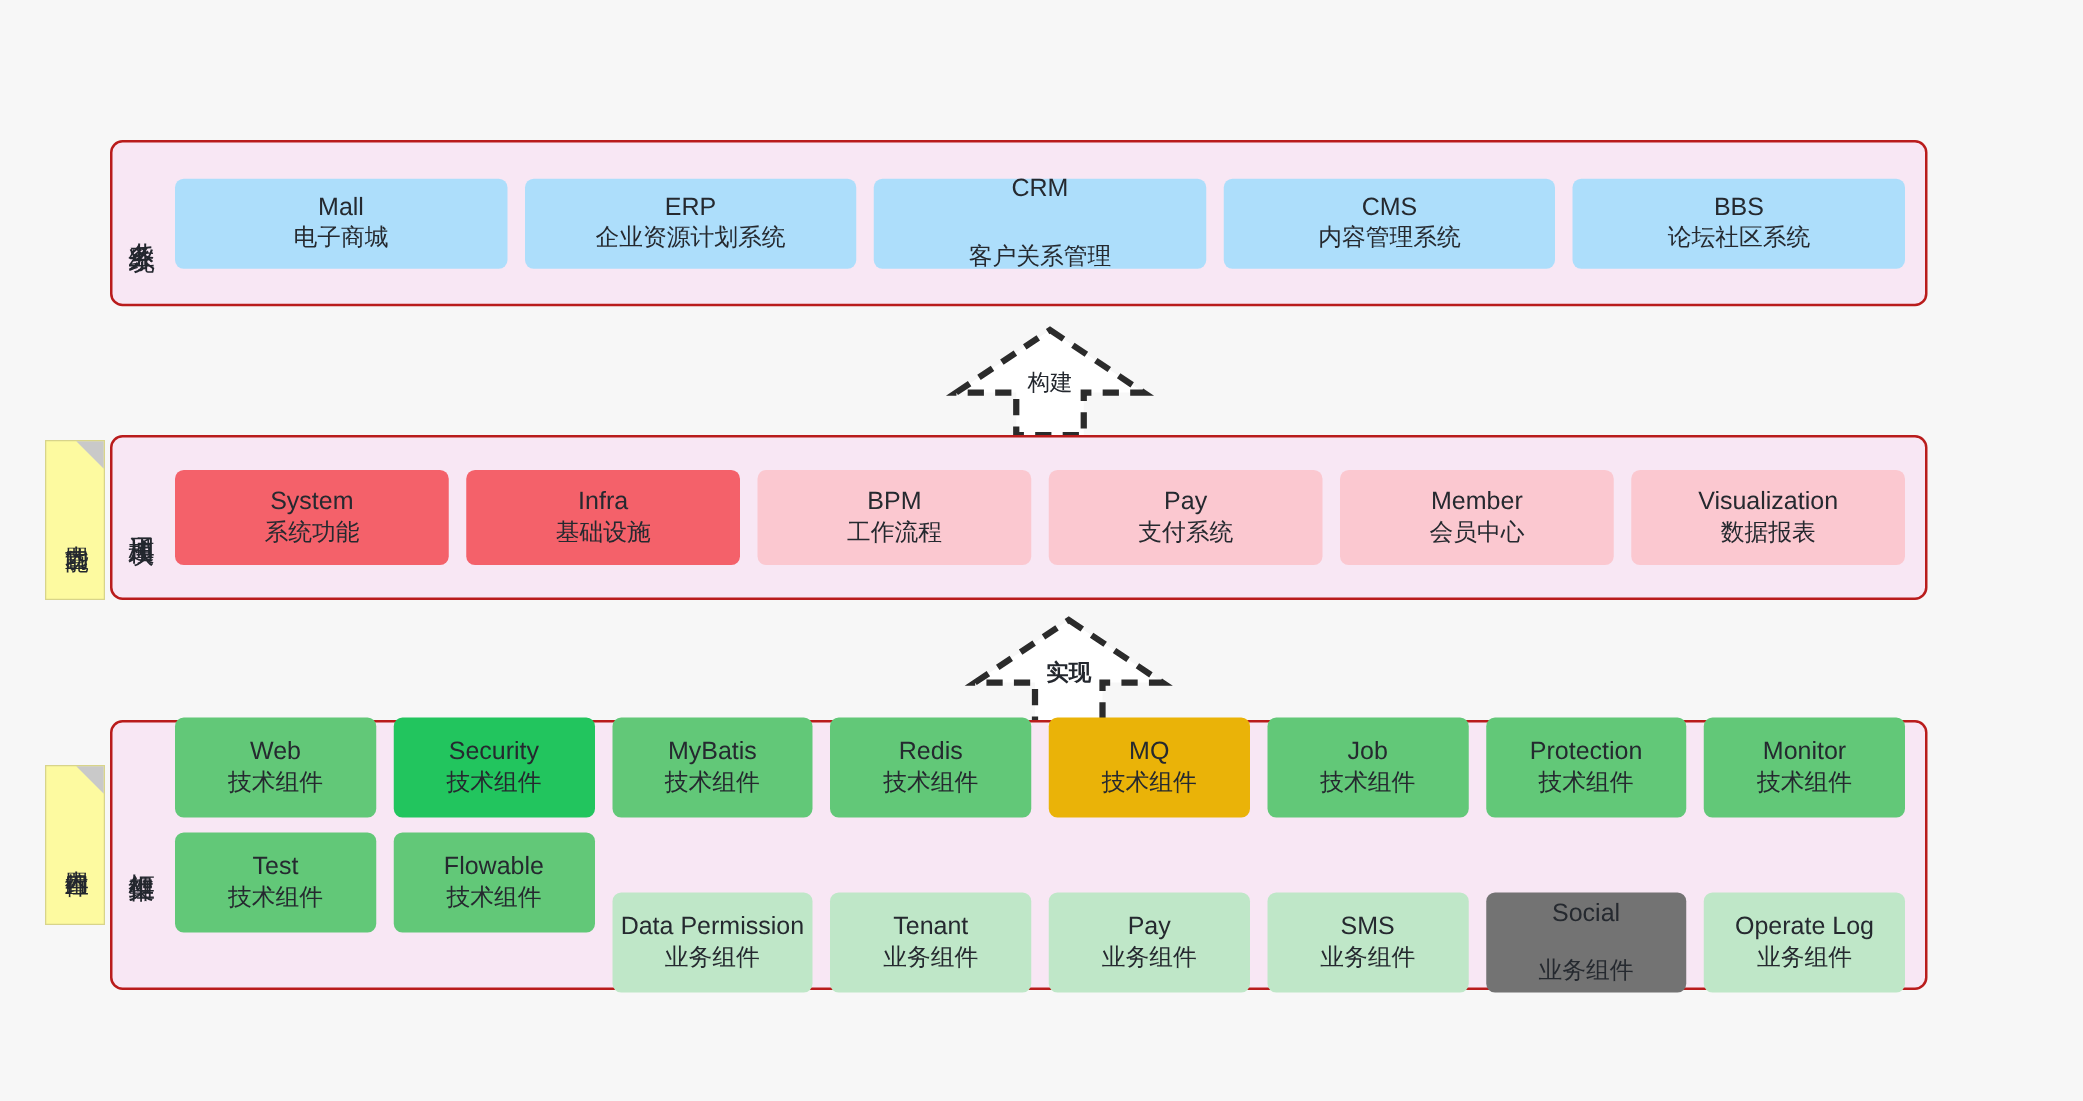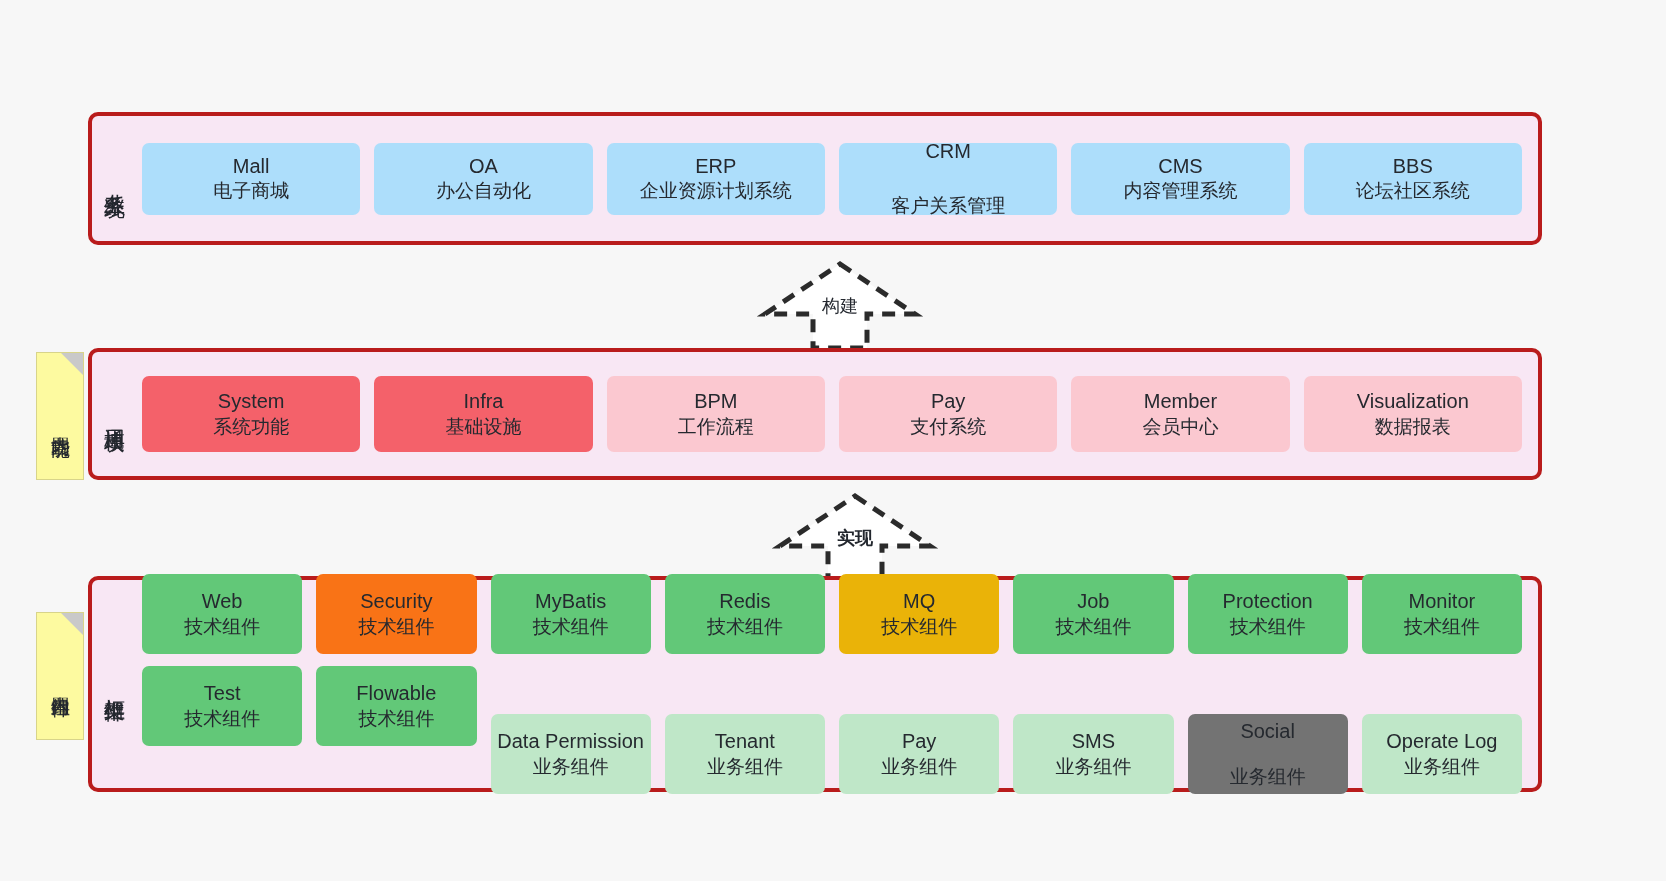--- a/index.html
+++ b/index.html
@@ -19,21 +19,21 @@
     position: relative;
     width: 1666px;
     height: 881px;
   }
 
   
   .layer {
     position: absolute;
     box-sizing: border-box;
     background: #f8e7f4;
-    border: 4px solid #b91c1c;
+    border: 2px solid #b91c1c;
     border-radius: 10px;
     display: flex;
     align-items: stretch;
   }
 
   .layer-label {
     flex: 0 0 auto;
     width: 44px;
     display: flex;
     align-items: center;
@@ -151,24 +151,20 @@
 
   <div class="layer" id="layer-business">
     <div class="layer-label">业务系统</div>
     <div class="layer-body">
       <div class="row">
         <div class="node blue" style="background: rgb(173, 222, 251);">
           <span class="t1">Mall</span>
           <span class="t2">电子商城</span>
         </div>
         <div class="node blue" style="background: rgb(173, 222, 251);">
-          <span class="t1">OA</span>
-          <span class="t2">办公自动化</span>
-        </div>
-        <div class="node blue" style="background: rgb(173, 222, 251);">
           <span class="t1">ERP</span>
           <span class="t2">企业资源计划系统</span>
         </div>
         <div class="node blue" style="background: rgb(173, 222, 251); gap: 30px;">
           <span class="t1">CRM</span>
           <span class="t2">客户关系管理</span>
         </div>
         <div class="node blue" style="background: rgb(173, 222, 251);">
           <span class="t1">CMS</span>
           <span class="t2">内容管理系统</span>
@@ -229,21 +225,21 @@
 
   <div class="layer" id="layer-framework">
     <div class="layer-label">框架组件</div>
     <div class="layer-body">
 
       <div class="row">
         <div class="node green" style="background: rgb(98, 200, 120);">
           <span class="t1">Web</span>
           <span class="t2">技术组件</span>
         </div>
-        <div class="node green" style="background: #f97316;">
+        <div class="node green" style="background: #22c55e;">
           <span class="t1">Security</span>
           <span class="t2">技术组件</span>
         </div>
         <div class="node green" style="background: rgb(98, 200, 120);">
           <span class="t1">MyBatis</span>
           <span class="t2">技术组件</span>
         </div>
         <div class="node green" style="background: rgb(98, 200, 120);">
           <span class="t1">Redis</span>
           <span class="t2">技术组件</span>

